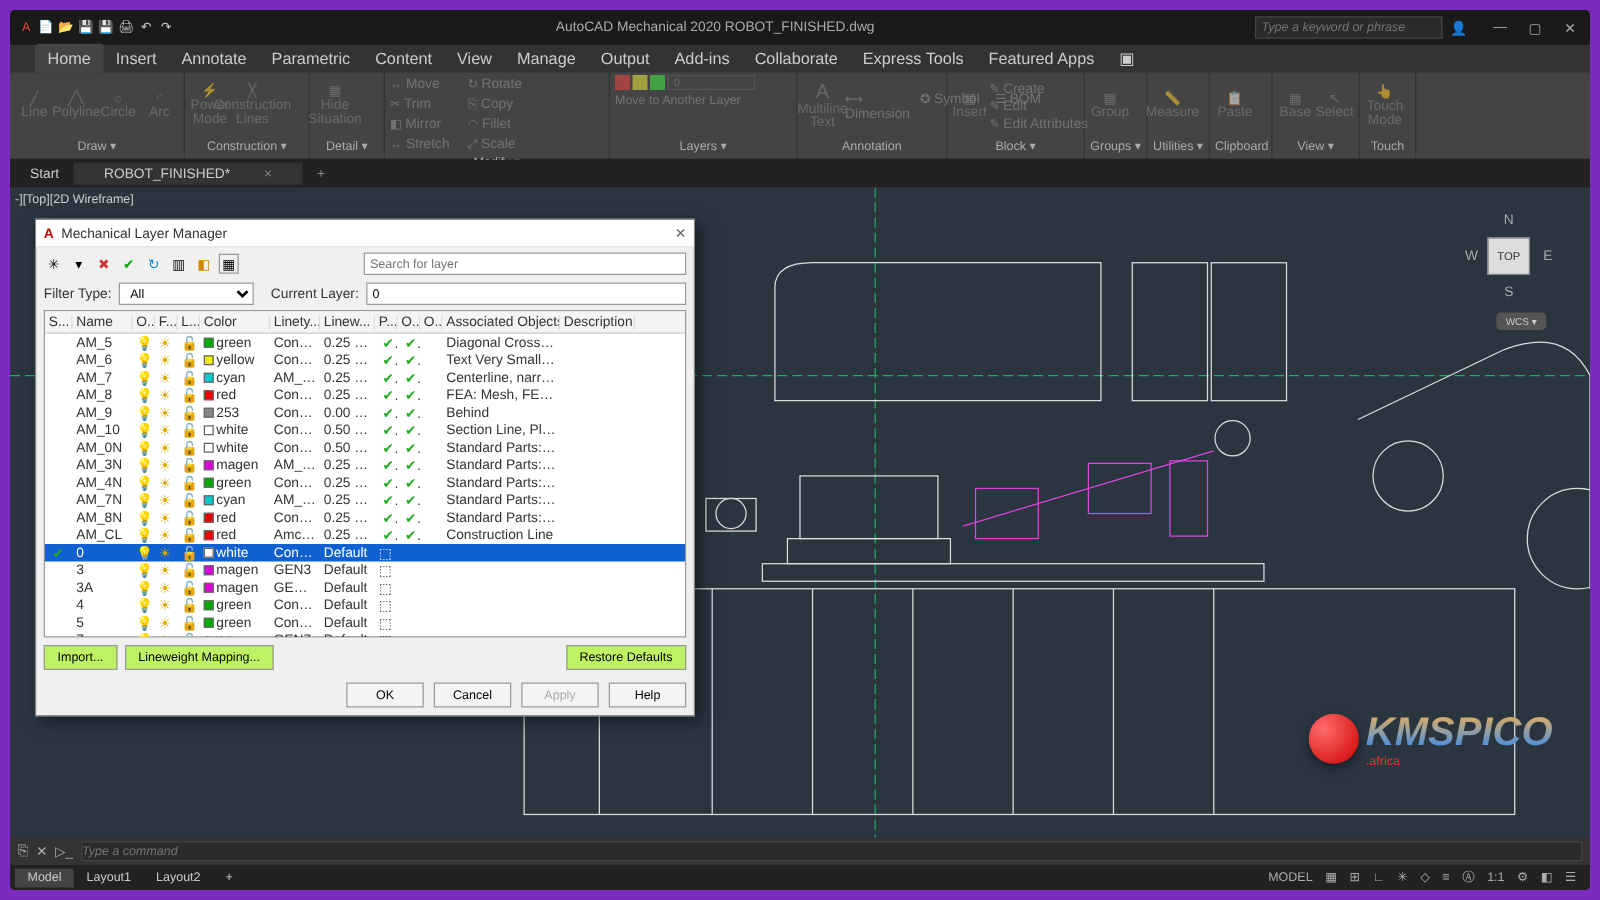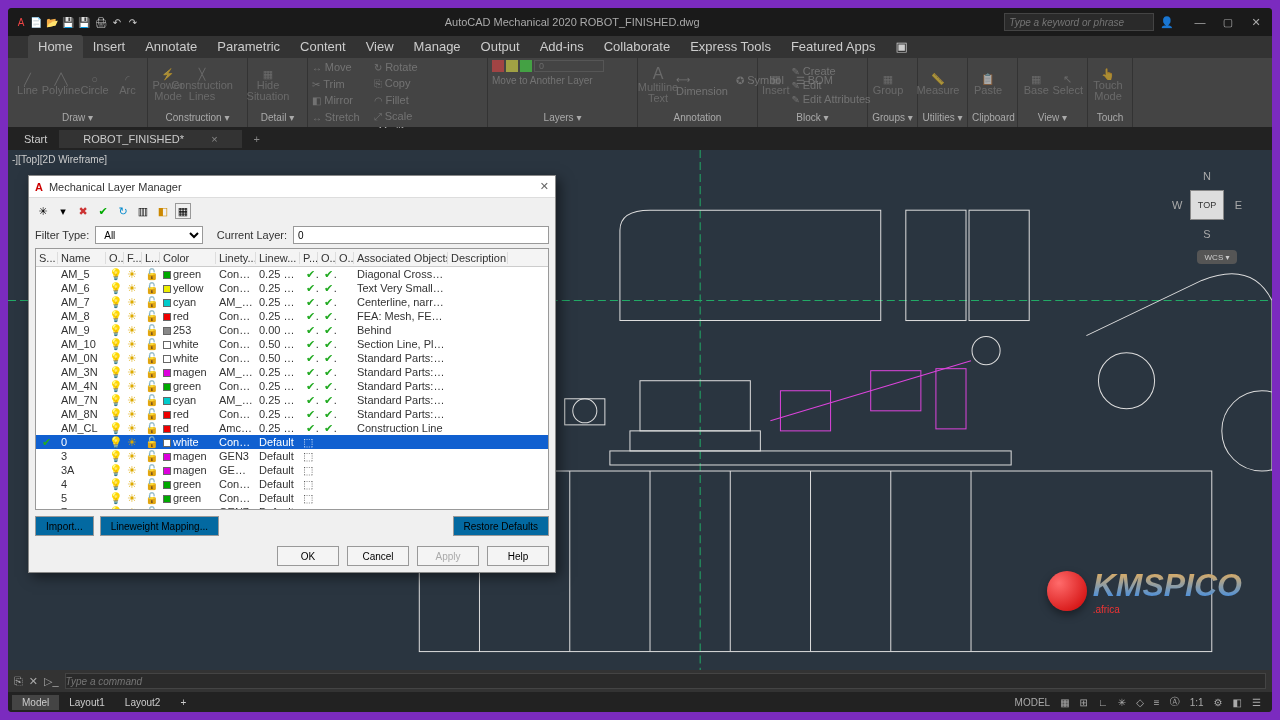--- a/index.html
+++ b/index.html
@@ -73,21 +73,21 @@
 .grid-body::-webkit-scrollbar-thumb{background:#ccc;border:1px solid #aaa}
 .grow{display:flex;height:14px;align-items:center;font-size:10px;color:#333}
 .grow.sel{background:#1060d0;color:#fff}
 .grow span{padding:0 3px;overflow:hidden;white-space:nowrap;text-overflow:ellipsis}
 .c-s{width:22px}.c-name{width:48px}.c-o{width:18px}.c-f{width:18px}.c-l{width:18px}.c-color{width:56px}.c-lt{width:40px}.c-lw{width:44px}.c-p{width:18px}.c-o2{width:18px}.c-o3{width:18px}.c-assoc{width:94px}.c-desc{width:60px}
 .swatch{display:inline-block;width:8px;height:8px;border:1px solid #666;vertical-align:middle;margin-right:2px}
 .bulb{color:#da0}
 .sun{color:#da0}
 .chk{color:#2a2}
 .dlg-foot{padding:4px 6px;display:flex;gap:6px;align-items:center}
-.dlg-foot button{height:20px;padding:0 10px;background:#0369a1;border:1px solid #999;font-size:10px;cursor:pointer}
+.dlg-foot button{height:20px;padding:0 10px;background:#bef264;border:1px solid #999;font-size:10px;cursor:pointer}
 .dlg-btns{padding:6px;display:flex;justify-content:flex-end;gap:8px}
 .dlg-btns button{width:62px;height:20px;background:#f4f4f4;border:1px solid #999;font-size:10px;cursor:pointer}
 .dlg-btns button:disabled{color:#aaa}
 </style>
 </head>
 <body>
 
 <div class="app">
   <div class="titlebar">
     <div class="qat">
@@ -370,20 +370,21 @@
   <div class="dlg-toolbar">
     <span class="ico">✳</span>
     <span class="ico">▾</span>
     <span class="ico" style="color:#c33">✖</span>
     <span class="ico" style="color:#0a0">✔</span>
     <span class="ico" style="color:#08c">↻</span>
     <span class="ico">▥</span>
     <span class="ico" style="color:#c80">◧</span>
     <span class="ico" style="border:1px solid #999;padding:1px">▦</span>
     <div class="spacer"></div>
+    <input class="search" placeholder="Search for layer" style="">
   </div>
   <div class="dlg-row">
     <label>Filter Type:</label>
     <select><option>All</option></select>
     <div style="flex:1"></div>
     <label>Current Layer:</label>
     <input class="cur" readonly="" value="0" style="">
   </div>
   <div class="grid-wrap">
     <div class="grid-head">

